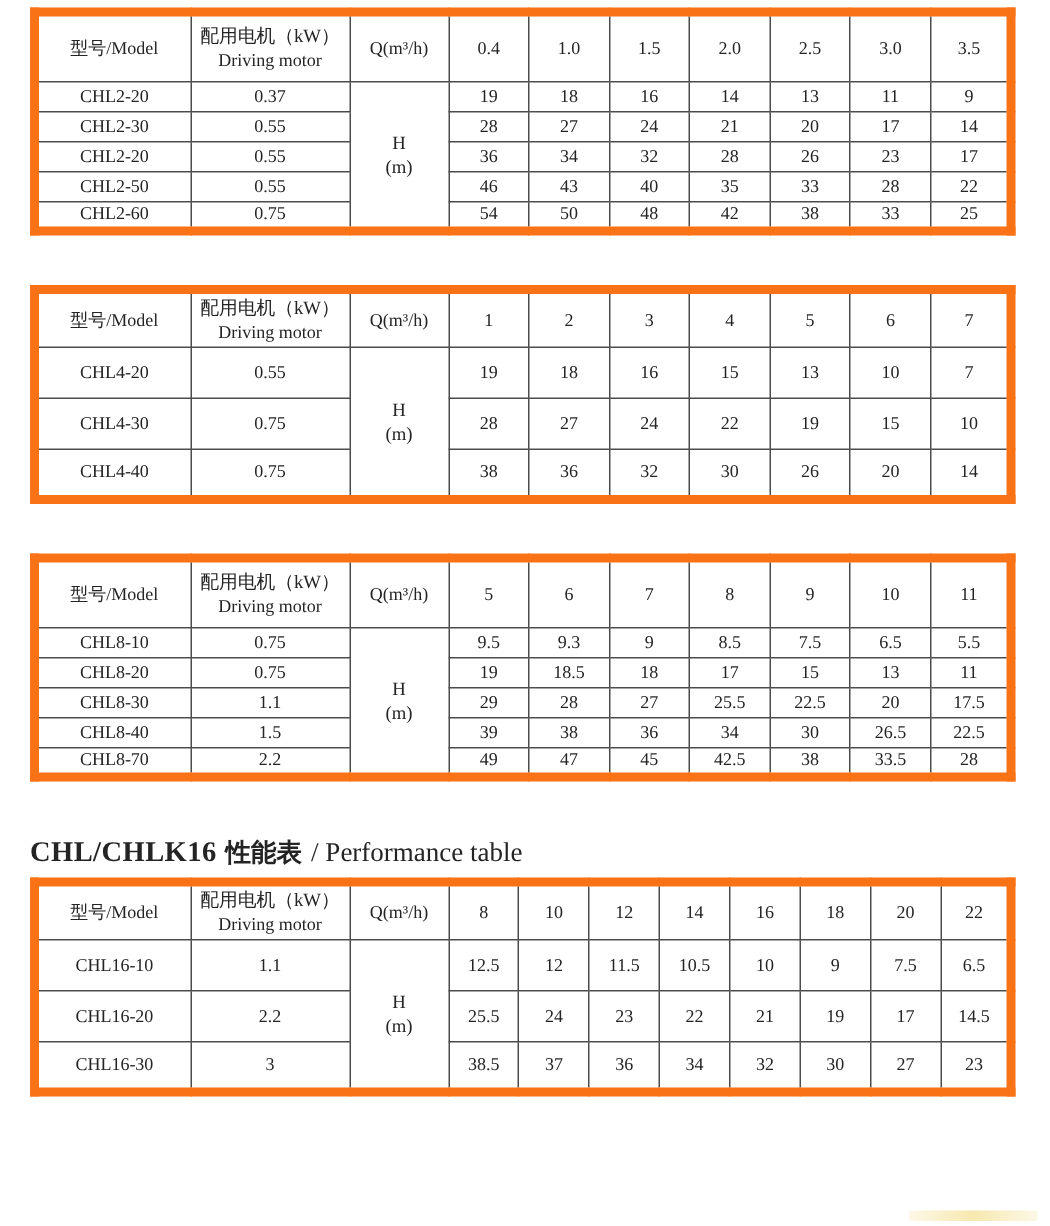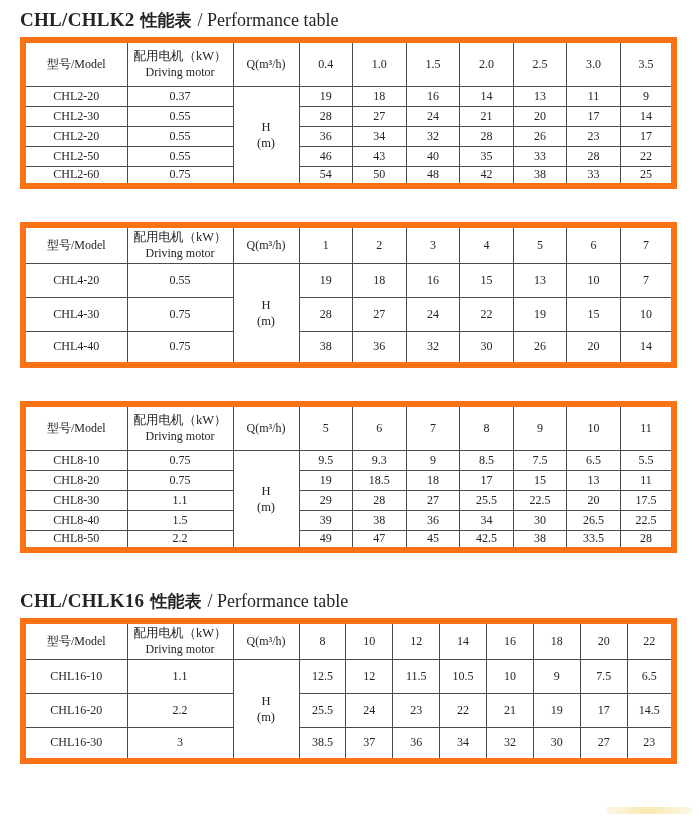--- a/index.html
+++ b/index.html
@@ -50,25 +50,20 @@
     background:linear-gradient(90deg, rgba(244,228,160,0.25), rgba(240,214,110,0.55), rgba(244,228,160,0.25));
     border-radius:2px;
   }
 </style>
 </head>
 <body>
 
 <div class="page">
 
   <section class="tbl-block rows-compact">
-    <h2 class="tbl-title">
-      <span class="t-code">CHL/CHLK2</span>
-      <span class="t-cn">性能表</span>
-      <span class="t-en">/ Performance table</span>
-    </h2>
     <table class="perf">
         <colgroup>
           <col style="width: 104px;">
           <col style="width: 106px;">
           <col style="width: 66px;">
           <col>
           <col>
           <col>
           <col>
           <col>
@@ -303,21 +298,21 @@
             <td>1.5</td>
             <td>39</td>
             <td>38</td>
             <td>36</td>
             <td>34</td>
             <td>30</td>
             <td>26.5</td>
             <td>22.5</td>
           </tr>
           <tr>
-            <td>CHL8-50</td>
+            <td>CHL8-70</td>
             <td>2.2</td>
             <td>49</td>
             <td>47</td>
             <td>45</td>
             <td>42.5</td>
             <td>38</td>
             <td>33.5</td>
             <td>28</td>
           </tr>
         </tbody>

